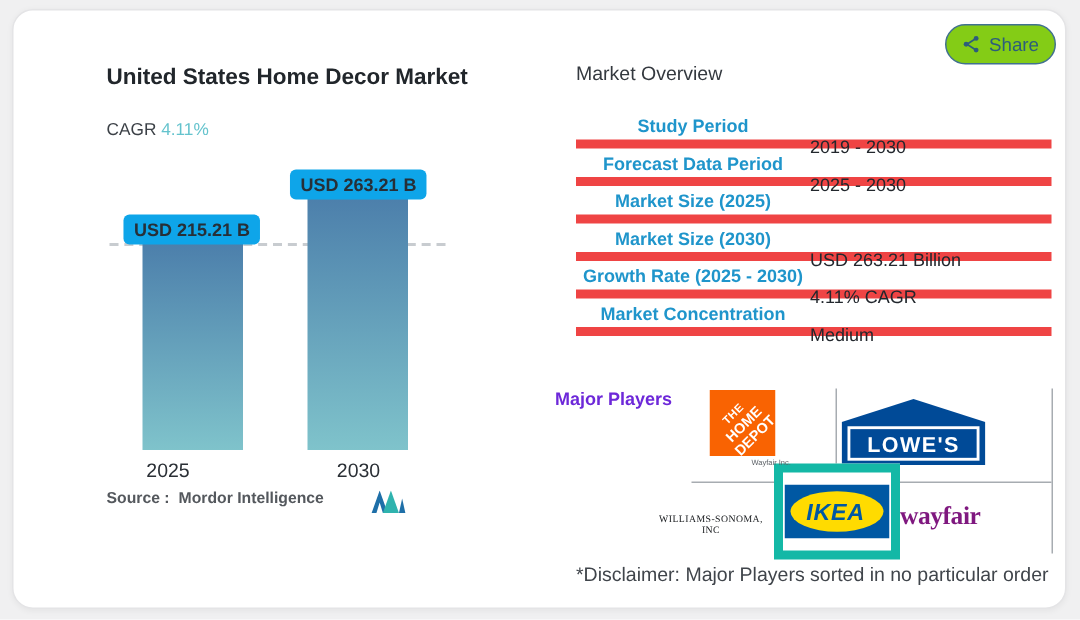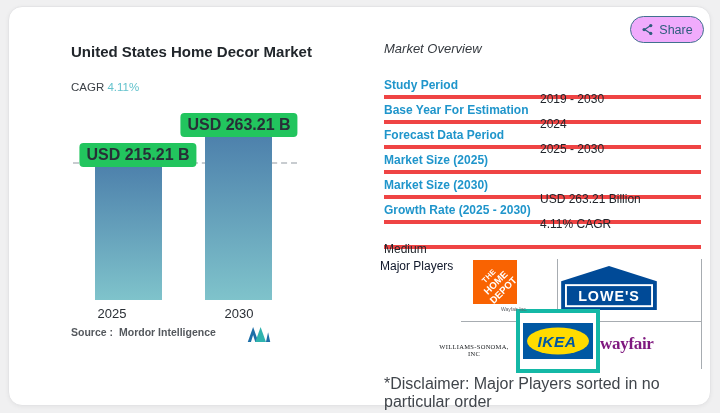--- a/index.html
+++ b/index.html
@@ -10,57 +10,57 @@
 
   
   .chart-title   { position:absolute; left:62px; top:36px; font-size:15px; font-weight:700; color:#21262b; }
   .chart-sub     { position:absolute; left:62px; top:58px; font-size:11.5px; color:#3f444a; }
   .chart-cagr    { position:absolute; left:62px; top:74px; font-size:11.5px; color:#3c4147; }
   .chart-cagr .cagr-val { color:#64c3cd;text-align:center; }
 
   .dash-line { position:absolute; left:64px; top:155px; width:224px; border-top:2px dashed #c8ccd0; }
   .bar { position:absolute; bottom:105px; width:67px; background:linear-gradient(180deg,#4c7fab 0%,#7fc3cb 100%); }
   .bar-1 { left:86px; }  .bar-2 { left:196px; }
-  .pill { position:absolute; transform:translateX(-50%); background:#22c55e; border-radius:4px;
-          padding:3px 7px; font-size:16px; font-weight:700; color:#272f37; white-space:nowrap; }
-  .pill-1 { left:129px; top:136px;text-align:right; }  .pill-2 { left:230px; top:106px; }
+  .pill { position:absolute; transform:translateX(-50%); background:#0ea5e9; border-radius:4px;
+          padding:3px 7px; font-size:12px; font-weight:700; color:#272f37; white-space:nowrap; }
+  .pill-1 { left:119px; top:136px;text-align:right; }  .pill-2 { left:230px; top:106px; }
   .year { position:absolute; top:299px; transform:translateX(-50%); font-size:13px; color:#2a2f35; }
   .year-1 { left:103px; } .year-2 { left:230px; }
   .source-line { position:absolute; left:62px; top:319px; font-size:10.5px; color:#54585d;font-weight:bold; }
   .source-line .src-name { margin-left:6px; }
   .mordor-logo { position:absolute; left:238px; top:320px; width:24px; height:15px; }
 
   
-  .ov-heading { position:absolute; left:375px; top:34px; font-size:13px; color:#34393f;font-style:italic; }
+  .ov-heading { position:absolute; left:375px; top:34px; font-size:13px; color:#34393f; }
   .ov-table { position:absolute; left:375px; top:67px; width:317px; }
-  .ov-row { display:flex; align-items:center; height:25px; border-bottom:4px solid #ef4444; }
+  .ov-row { display:flex; align-items:center; height:25px; border-bottom:6px solid #ef4444;text-align:center; }
   .ov-label { flex:0 0 156px; font-size:12px; font-weight:700; color:#1f95cb; white-space:nowrap; }
   .ov-value { font-size:12px; font-weight:500; color:#22272d; white-space:nowrap;margin-top:28px; }
-  .mp-label { position:absolute; left:371px; top:252px; font-size:12px; font-weight:400; color:#0f172a; }
-  .disclaimer { position:absolute; left:375px; top:368px; font-size:16px; color:#40454b; }
+  .mp-label { position:absolute; left:361px; top:252px; font-size:12px; font-weight:700; color:#6d28d9; }
+  .disclaimer { position:absolute; left:375px; top:368px; font-size:13px; color:#40454b; }
 
   
   .gline { position:absolute; background:#a7acb1; }
   .gl-h  { left:452px; top:314px; width:240px; height:1px; }
   .gl-v1 { left:548px; top:252px; width:1px; height:62px; }
   .gl-v2 { left:692px; top:252px; width:1px; height:110px; }
   .logo-hd    { position:absolute; left:464px; top:253px; width:44px; height:44px; }
   .logo-lowes { position:absolute; left:552px; top:259px; width:96px; height:44px; }
   .tooltip-box { position:absolute; left:507px; top:302px; width:84px; height:64px; background:#fff;
-                 border:4px solid #14b8a6; z-index:2; display:flex; align-items:center; justify-content:center; }
+                 border:6px solid #14b8a6; z-index:2; display:flex; align-items:center; justify-content:center; }
   .logo-ikea { width:70px; height:36px; }
   .tiny-caption { position:absolute; left:492px; top:299px; font-size:5px; color:#5a5f64; z-index:3; }
   .logo-ws { position:absolute; left:424px; top:336px; width:82px; text-align:center;
              font-family:"Liberation Serif", serif; font-size:6.5px; letter-spacing:.3px; color:#15181b; }
   .logo-wayfair { position:absolute; left:576px; top:324px; height:26px; display:flex; align-items:center; gap:2px; }
   .wayfair-text { font-family:"Liberation Serif", serif; font-size:17px; font-weight:700; color:#7f187f; letter-spacing:-0.3px; }
 
   
   .share-btn { position:absolute; left:621px; top:9px; width:74px; height:27px; border:1.5px solid #41718f;
-               border-radius:14px; background:#f0abfc; display:flex; align-items:center; justify-content:center;
+               border-radius:14px; background:#84cc16; display:flex; align-items:center; justify-content:center;
                gap:5px; cursor:pointer; }
   .share-btn span { font-size:12.5px; color:#2d5d7c; }
 </style>
 </head>
 <body>
 
 <div class="card">
 
   <div class="chart-title">United States Home Decor Market</div>
   <div class="chart-cagr">
@@ -98,39 +98,36 @@
     <span>Share</span>
   </div>
 
   <div class="ov-heading">Market Overview</div>
   <div class="ov-table">
     <div class="ov-row">
       <div class="ov-label">Study Period</div>
       <div class="ov-value">2019 - 2030</div>
     </div>
     <div class="ov-row">
-      <div class="ov-label">Base Year For Estimation</div>
-      <div class="ov-value">2024</div>
-    </div>
-    <div class="ov-row">
       <div class="ov-label">Forecast Data Period</div>
       <div class="ov-value">2025 - 2030</div>
     </div>
     <div class="ov-row">
       <div class="ov-label">Market Size (2025)</div>
     </div>
     <div class="ov-row">
       <div class="ov-label">Market Size (2030)</div>
       <div class="ov-value">USD 263.21 Billion</div>
     </div>
     <div class="ov-row">
       <div class="ov-label">Growth Rate (2025 - 2030)</div>
       <div class="ov-value">4.11% CAGR</div>
     </div>
     <div class="ov-row">
+      <div class="ov-label">Market Concentration</div>
       <div class="ov-value">Medium</div>
     </div>
   </div>
 
   <div class="mp-label">Major Players</div>
 
   <div class="gline gl-h"></div>
   <div class="gline gl-v1"></div>
   <div class="gline gl-v2"></div>
 

